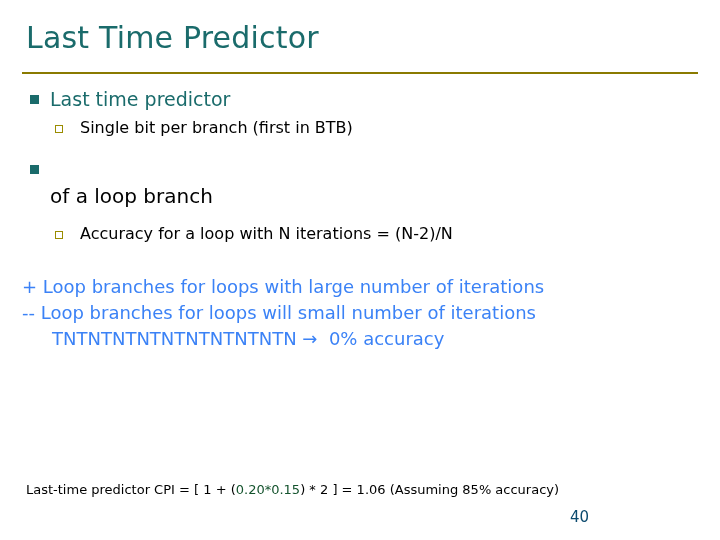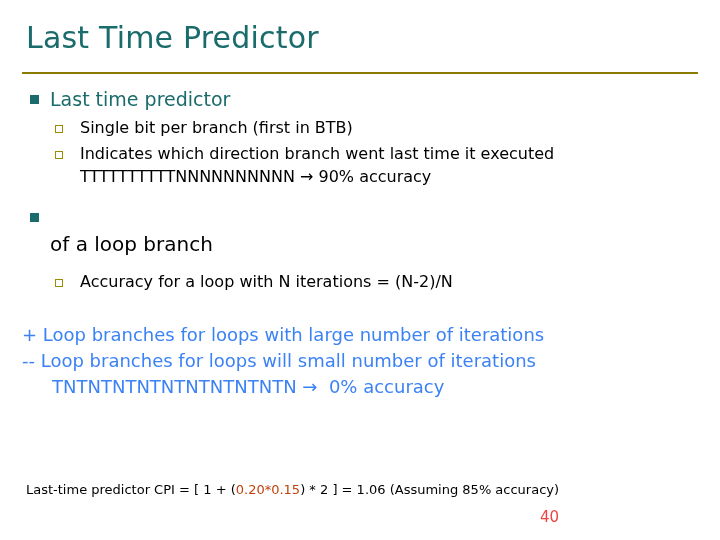--- a/index.html
+++ b/index.html
@@ -135,31 +135,31 @@
 
   .footnote {
     position: absolute;
     left: 26px;
     top: 482px;
     font-size: 13px;
     color: #000000;
     white-space: nowrap;
   }
   .footnote .green {
-    color: #c2410c;
+    color: #14532d;
   }
   .footnote .under {
   }
 
   .pagenum {
     position: absolute;
-    right: 36px;
+    right: 6px;
     top: 508px;
     font-size: 15px;
-    color: #ef4444;
+    color: #0c4a6e;
   }
 </style>
 </head>
 <body>
 
 <div class="slide">
 
   <div class="title">Last Time Predictor</div>
   <div class="title-rule"></div>
 
@@ -168,29 +168,20 @@
     <div class="l1">
       <div class="bullet"><span></span></div>
       <div class="text">Last time predictor</div>
     </div>
 
     <div class="l2">
       <div class="bullet"><span></span></div>
       <div class="text">Single bit per branch (first in BTB)</div>
     </div>
 
-    <div class="l2">
-      <div class="bullet"><span></span></div>
-      <div class="text">
-        <span>Indicates which direction branch went last time it executed</span><br>
-        <span>TTTTTTTTTTNNNNNNNNNN</span>
-        <span class="arrow">→</span>
-        <span>90% accuracy</span>
-      </div>
-    </div>
 
     <div class="l1 big">
       <div class="bullet"><span></span></div>
       <div class="text">
         <br>
         <span>of a loop branch</span>
       </div>
     </div>
 
     <div class="l2 sub-gap">

